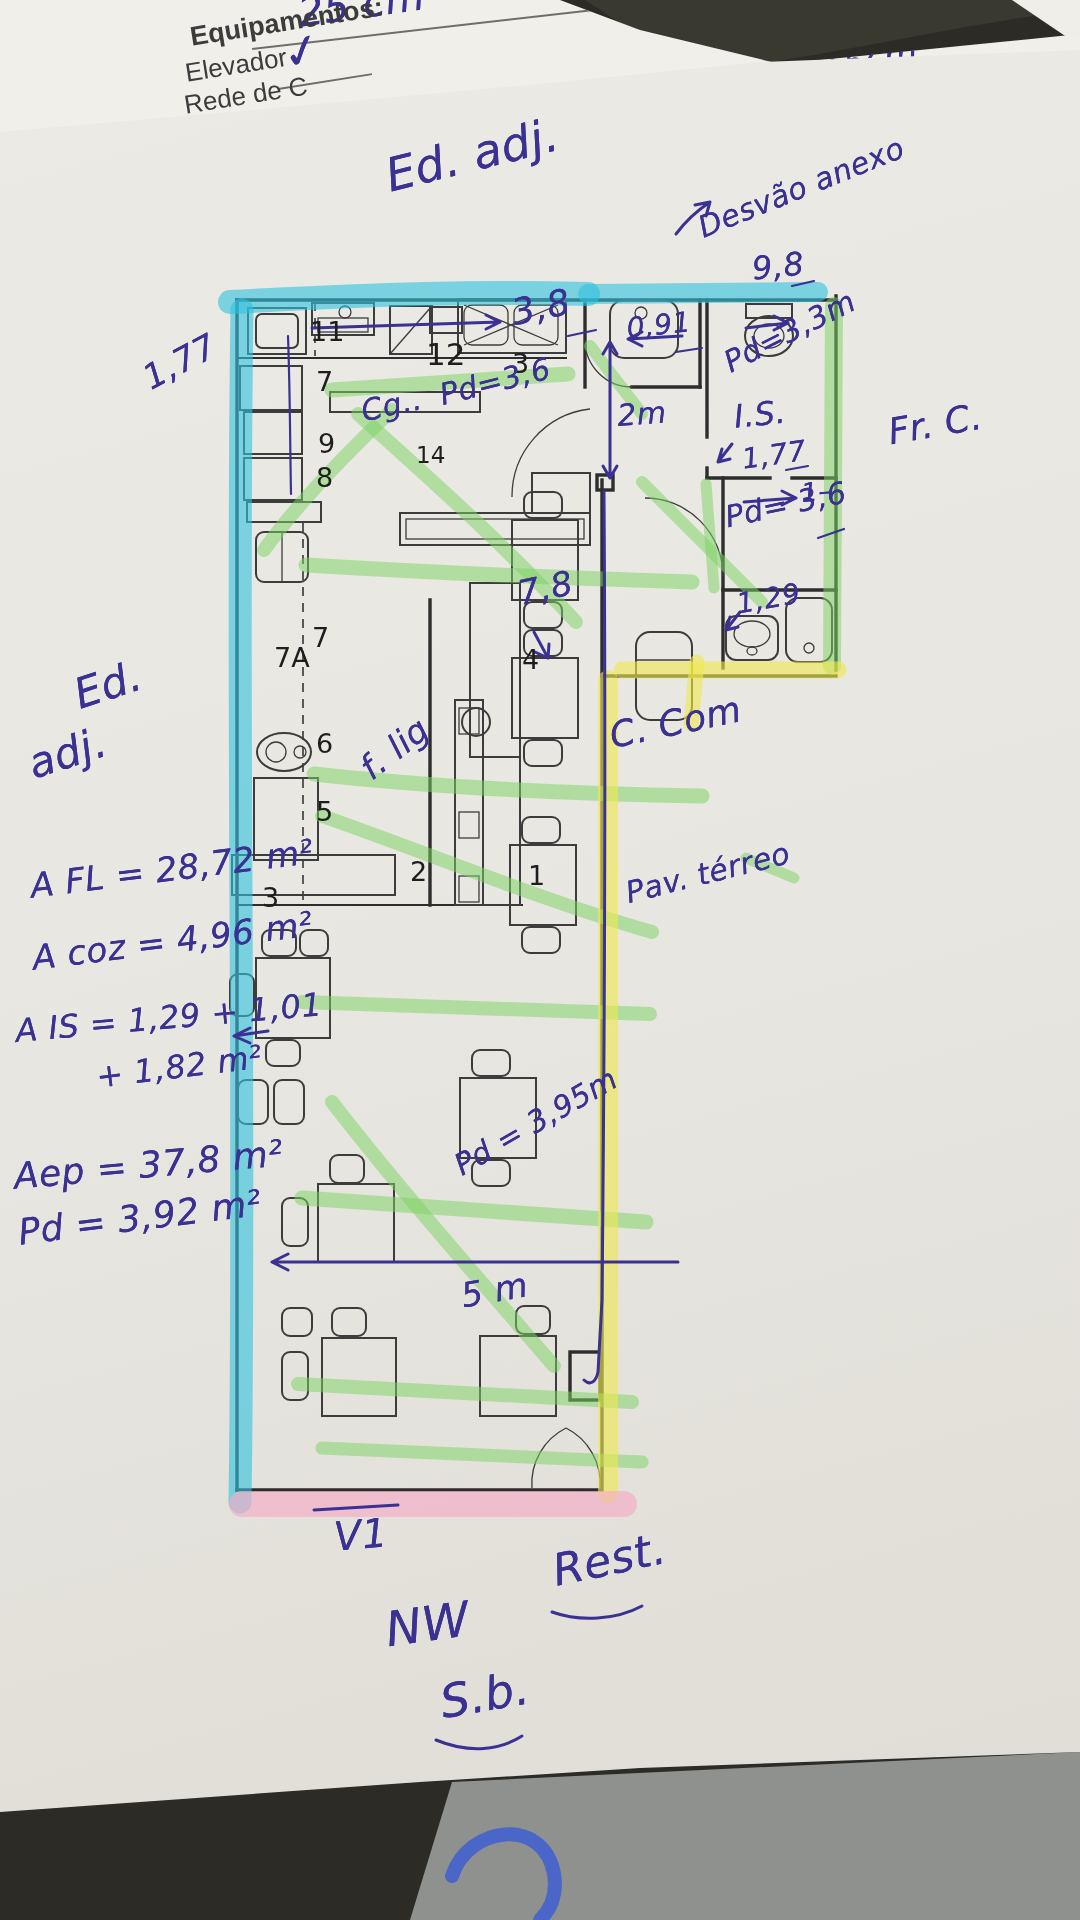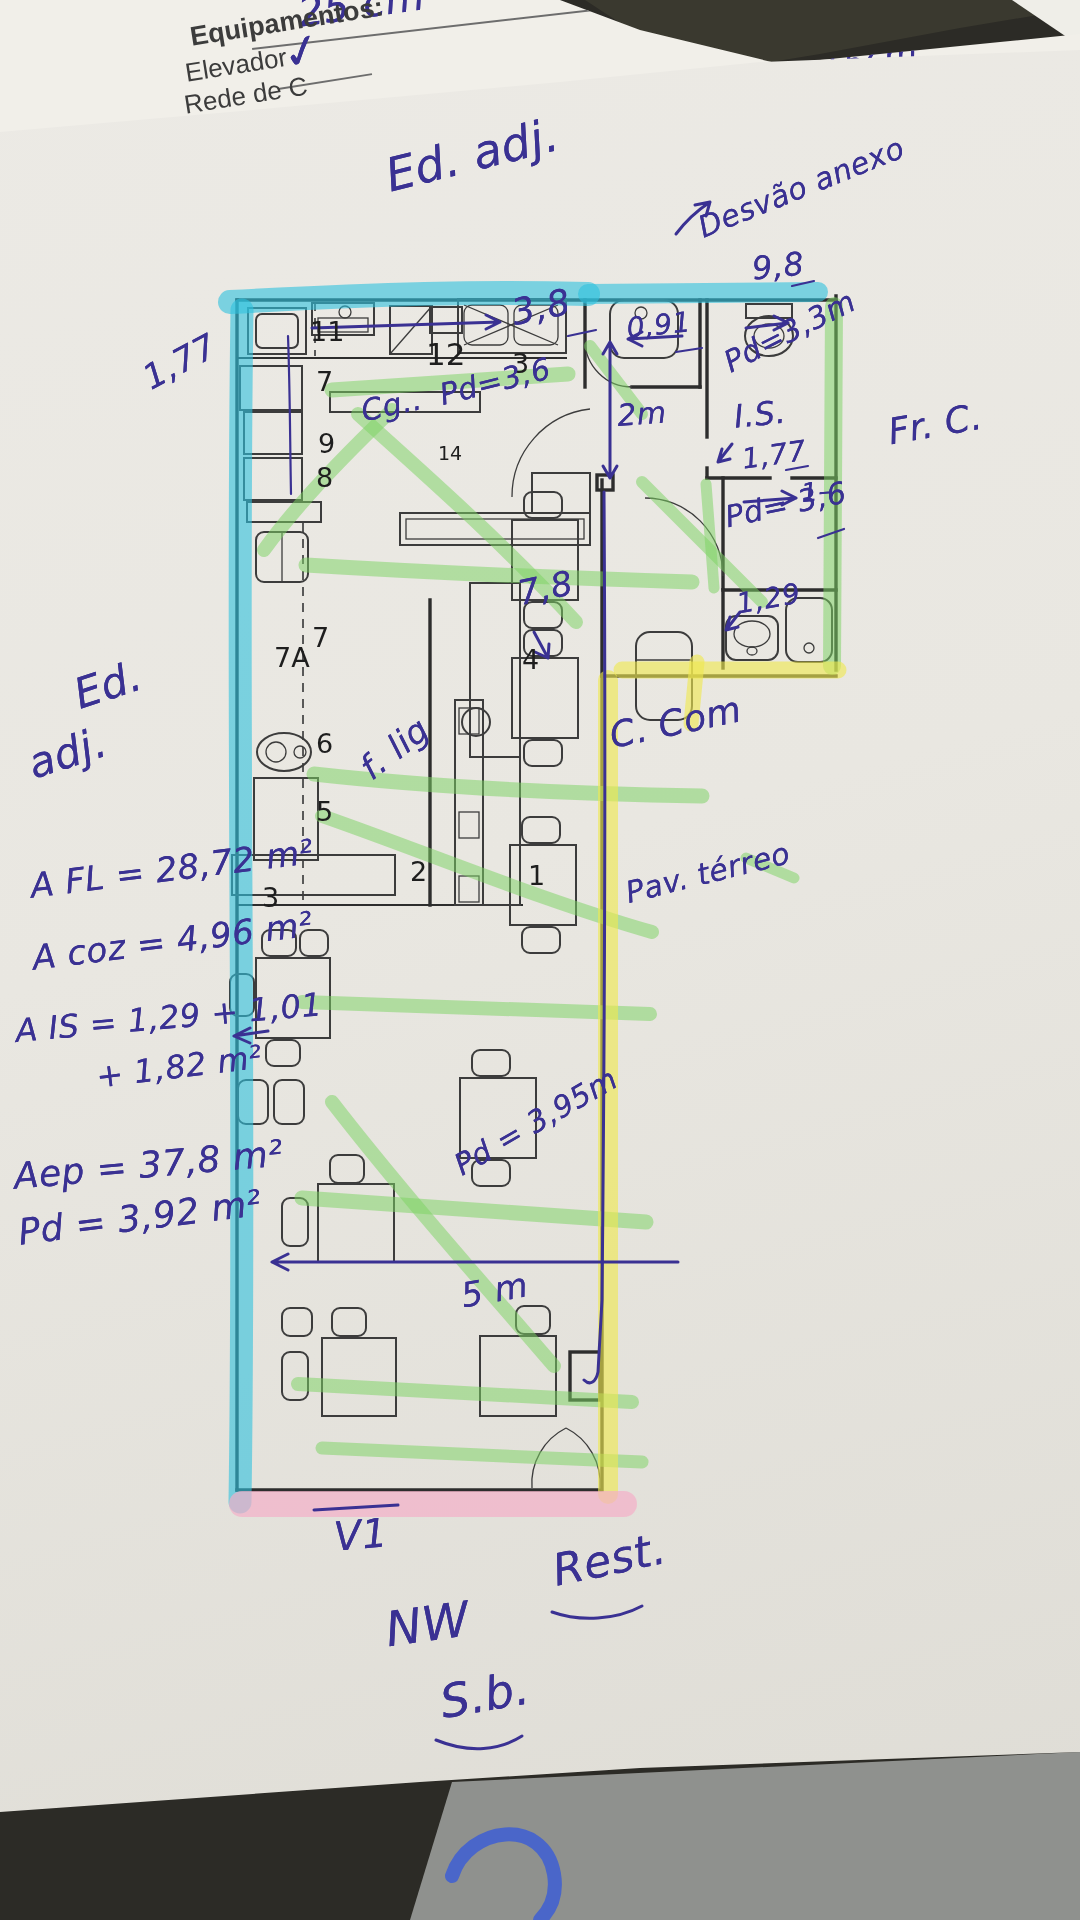--- a/index.html
+++ b/index.html
@@ -249,21 +249,21 @@
       <path class="inkt" d="M818,538 L844,529"></path>
       <path class="ink" d="M552,1612 C580,1622 616,1620 642,1606"></path>
       <path class="ink" d="M436,1740 C470,1754 500,1750 522,1736"></path>
     </g>
   </svg>
 
   <div id="num-layer" class="abs" style="left:0;top:0;width:1080px;height:1920px;">
       <div class="pnum" style="left: 310px; top: 316px; font-size: 27px;">11</div>
       <div class="pnum" style="left: 400px; top: 336px; font-size: 31px; margin-left: 26px;">12</div>
       <div class="pnum" style="left: 512px; top: 348px; font-size: 27px;">3</div>
-      <div class="pnum" style="left: 438px; top: 442px; font-size: 19px;">14</div>
+      <div class="pnum" style="left: 416px; top: 442px; font-size: 23px;">14</div>
       <div class="pnum" style="left: 316px; top: 366px; font-size: 27px;">7</div>
       <div class="pnum" style="left: 318px; top: 428px; font-size: 27px;">9</div>
       <div class="pnum" style="left: 316px; top: 462px; font-size: 27px;">8</div>
       <div class="pnum" style="left: 312px; top: 622px; font-size: 27px;">7</div>
       <div class="pnum" style="left: 274px; top: 642px; font-size: 27px;">7A</div>
       <div class="pnum" style="left: 316px; top: 728px; font-size: 27px;">6</div>
       <div class="pnum" style="left: 316px; top: 796px; font-size: 27px;">5</div>
       <div class="pnum" style="left: 522px; top: 644px; font-size: 27px;">4</div>
       <div class="pnum" style="left: 528px; top: 860px; font-size: 27px;">1</div>
       <div class="pnum" style="left: 410px; top: 856px; font-size: 27px;">2</div>

